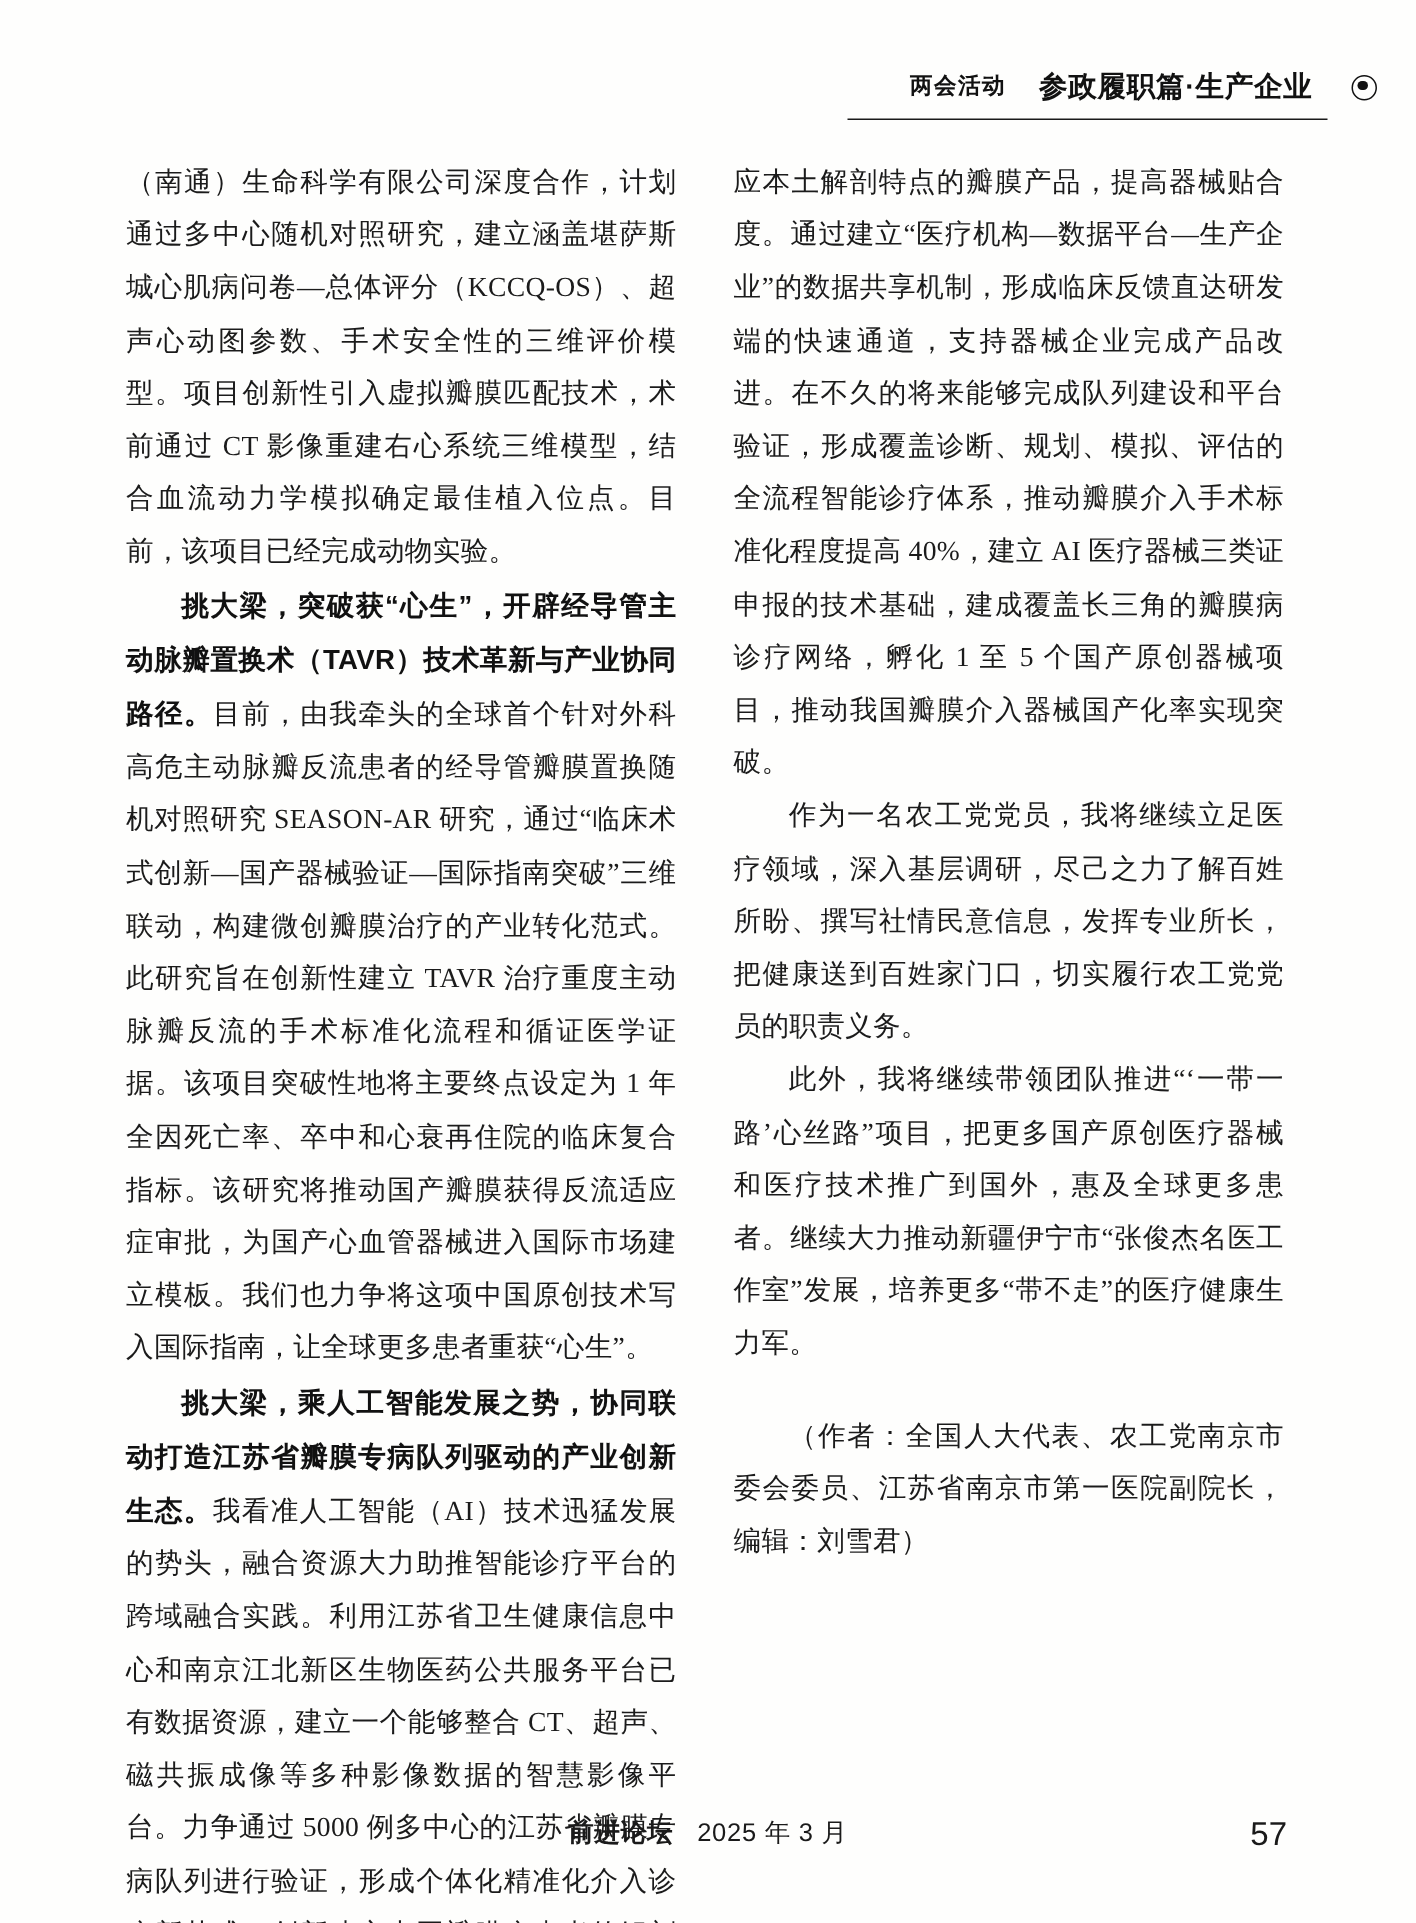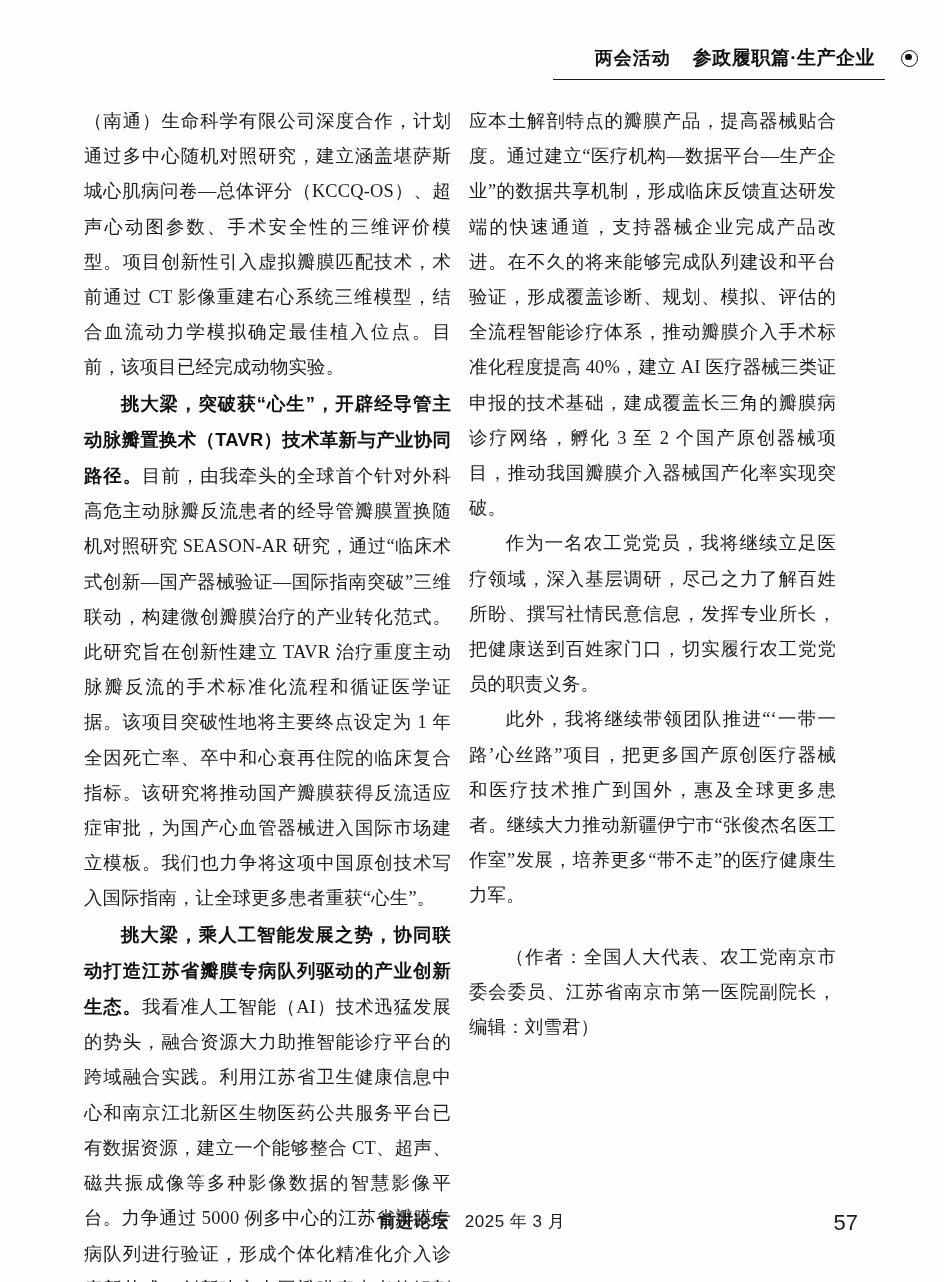--- a/index.html
+++ b/index.html
@@ -53,21 +53,21 @@
     bottom: 0;
     width: 58px;
     height: 1.6px;
     background: #1a1a1a;
     transform-origin: right bottom;
     transform: rotate(-38deg);
   }
   .header-title {
     font-family: "Liberation Sans", "DejaVu Sans", sans-serif;
     font-weight: bold;
-    font-size: 18px;
+    font-size: 15px;
     letter-spacing: 1px;
     color: #111111;
     white-space: nowrap;
   }
   .header-sub {
     font-family: "Liberation Sans", "DejaVu Sans", sans-serif;
     font-weight: bold;
     font-size: 19px;
     letter-spacing: 0.5px;
     color: #111111;
@@ -94,21 +94,21 @@
     background: #111;
   }
   
   .columns {
     position: absolute;
     top: 104px;
     left: 84px;
     width: 776px;
     height: 1082px;
     display: flex;
-    gap: 18px;
+    gap: 38px;
   }
   .col {
     width: 367px;
   }
   p {
     margin: 0;
     font-size: 18.4px;
     line-height: 35.2px;
     text-align: justify;
     text-justify: inter-ideograph;
@@ -175,21 +175,21 @@
 
   <div class="columns">
 
     <div class="col">
       <p>（南通）生命科学有限公司深度合作，计划通过多中心随机对照研究，建立涵盖堪萨斯城心肌病问卷—总体评分（KCCQ-OS）、超声心动图参数、手术安全性的三维评价模型。项目创新性引入虚拟瓣膜匹配技术，术前通过 CT 影像重建右心系统三维模型，结合血流动力学模拟确定最佳植入位点。目前，该项目已经完成动物实验。</p>
       <p class="indent"><span class="lead">挑大梁，突破获“心生”，开辟经导管主动脉瓣置换术（TAVR）技术革新与产业协同路径。</span><span>目前，由我牵头的全球首个针对外科高危主动脉瓣反流患者的经导管瓣膜置换随机对照研究 SEASON-AR 研究，通过“临床术式创新—国产器械验证—国际指南突破”三维联动，构建微创瓣膜治疗的产业转化范式。此研究旨在创新性建立 TAVR 治疗重度主动脉瓣反流的手术标准化流程和循证医学证据。该项目突破性地将主要终点设定为 1 年全因死亡率、卒中和心衰再住院的临床复合指标。该研究将推动国产瓣膜获得反流适应症审批，为国产心血管器械进入国际市场建立模板。我们也力争将这项中国原创技术写入国际指南，让全球更多患者重获“心生”。</span></p>
       <p class="indent"><span class="lead">挑大梁，乘人工智能发展之势，协同联动打造江苏省瓣膜专病队列驱动的产业创新生态。</span><span>我看准人工智能（AI）技术迅猛发展的势头，融合资源大力助推智能诊疗平台的跨域融合实践。利用江苏省卫生健康信息中心和南京江北新区生物医药公共服务平台已有数据资源，建立一个能够整合 CT、超声、磁共振成像等多种影像数据的智慧影像平台。力争通过 5000 例多中心的江苏省瓣膜专病队列进行验证，形成个体化精准化介入诊疗新范式。创新建立中国瓣膜病患者的解剖特征知识库，指导本土企业研发适</span></p>
     </div>
 
     <div class="col">
-      <p>应本土解剖特点的瓣膜产品，提高器械贴合度。通过建立“医疗机构—数据平台—生产企业”的数据共享机制，形成临床反馈直达研发端的快速通道，支持器械企业完成产品改进。在不久的将来能够完成队列建设和平台验证，形成覆盖诊断、规划、模拟、评估的全流程智能诊疗体系，推动瓣膜介入手术标准化程度提高 40%，建立 AI 医疗器械三类证申报的技术基础，建成覆盖长三角的瓣膜病诊疗网络，孵化 3 至 2 个国产原创器械项目，推动我国瓣膜介入器械国产化率实现突破。</p>
+      <p>应本土解剖特点的瓣膜产品，提高器械贴合度。通过建立“医疗机构—数据平台—生产企业”的数据共享机制，形成临床反馈直达研发端的快速通道，支持器械企业完成产品改进。在不久的将来能够完成队列建设和平台验证，形成覆盖诊断、规划、模拟、评估的全流程智能诊疗体系，推动瓣膜介入手术标准化程度提高 40%，建立 AI 医疗器械三类证申报的技术基础，建成覆盖长三角的瓣膜病诊疗网络，孵化 1 至 5 个国产原创器械项目，推动我国瓣膜介入器械国产化率实现突破。</p>
       <p class="indent">作为一名农工党党员，我将继续立足医疗领域，深入基层调研，尽己之力了解百姓所盼、撰写社情民意信息，发挥专业所长，把健康送到百姓家门口，切实履行农工党党员的职责义务。</p>
       <p class="indent">此外，我将继续带领团队推进“‘一带一路’心丝路”项目，把更多国产原创医疗器械和医疗技术推广到国外，惠及全球更多患者。继续大力推动新疆伊宁市“张俊杰名医工作室”发展，培养更多“带不走”的医疗健康生力军。</p>
       <p class="indent sig">（作者：全国人大代表、农工党南京市委会委员、江苏省南京市第一医院副院长，编辑：刘雪君）</p>
     </div>
 
   </div>
 
   <div class="footer">
     <div class="footer-center">
       <span class="mag">前进论坛</span><span class="date">2025 年 3 月</span>

